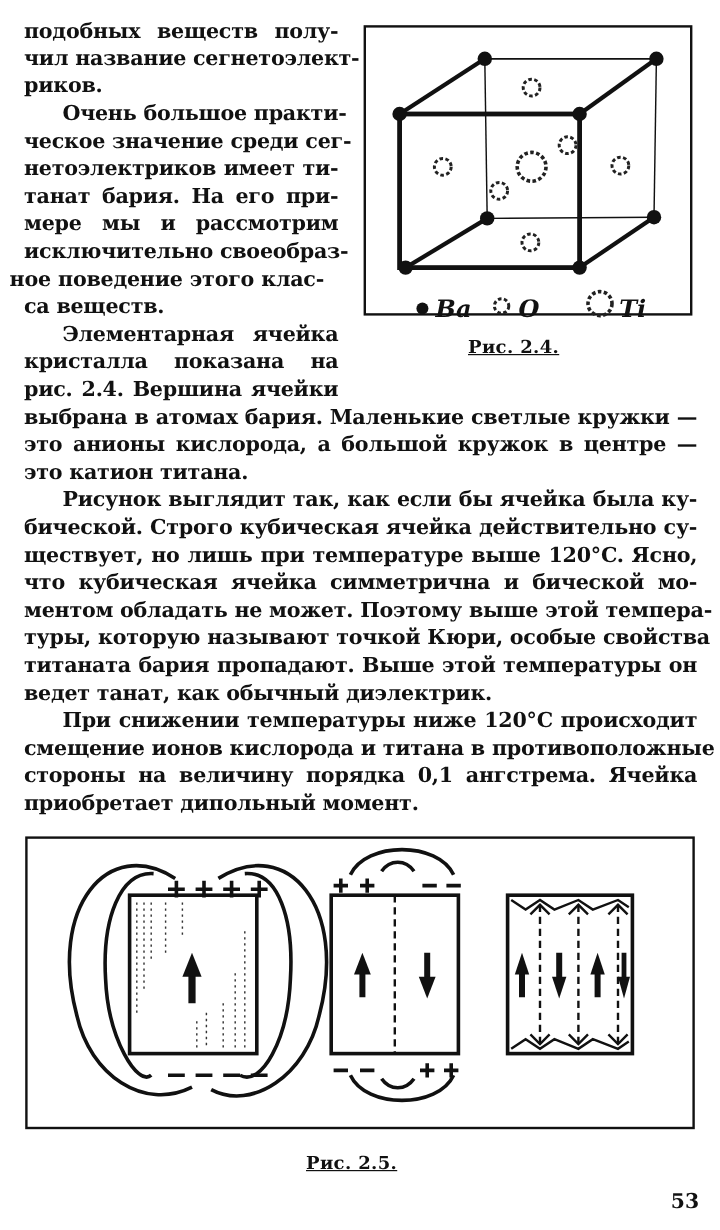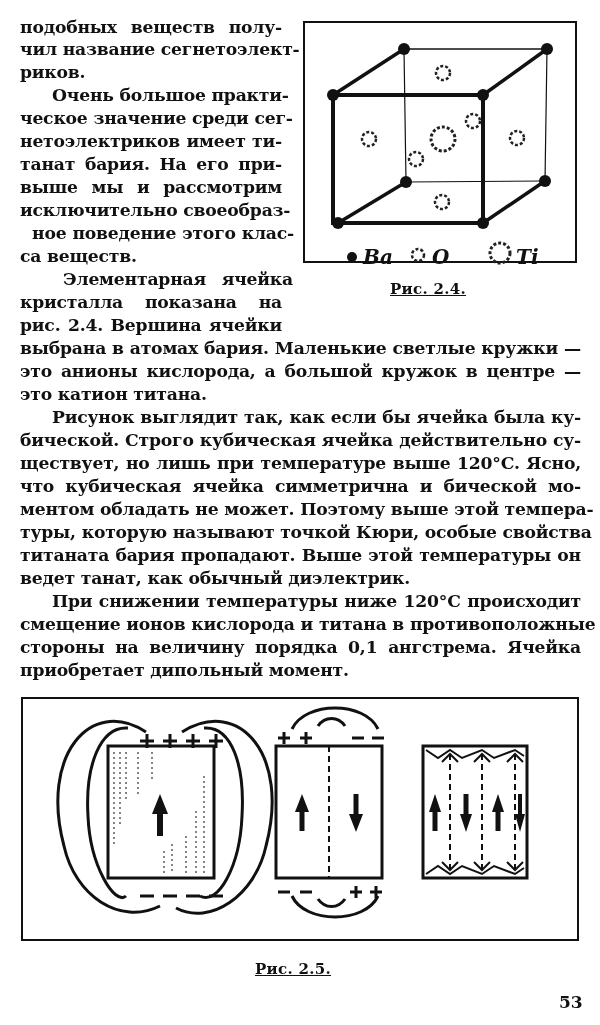--- a/index.html
+++ b/index.html
@@ -41,25 +41,25 @@
 <div class="page">
 
   <div>
     <div class="line just" style="left:20px; top:16px; width:262px;">подобных веществ полу-</div>
     <div class="line just" style="left:20px; top:38px; width:262px;">чил название сегнетоэлект-</div>
     <div class="line" style="left:20px; top:61px;">риков.</div>
     <div class="line just" style="left:52px; top:84px; width:230px;">Очень большое практи-</div>
     <div class="line just" style="left:20px; top:107px; width:262px;">ческое значение среди сег-</div>
     <div class="line just" style="left:20px; top:130px; width:262px;">нетоэлектриков имеет ти-</div>
     <div class="line just" style="left:20px; top:153px; width:262px;">танат бария. На его при-</div>
-    <div class="line just" style="left:20px; top:176px; width:262px;">выше мы и рассмотрим</div>
+    <div class="line just" style="left:20px; top:176px; width:262px;">мере мы и рассмотрим</div>
     <div class="line just" style="left:20px; top:199px; width:262px;">исключительно своеобраз-</div>
-    <div class="line just" style="left:32px; top:222px; width:262px;">ное поведение этого клас-</div>
+    <div class="line just" style="left:8px; top:222px; width:262px;">ное поведение этого клас-</div>
     <div class="line" style="left:20px; top:245px;">са веществ.</div>
-    <div class="line just" style="left:52px; top:268px; width:230px;margin-left:11px;">Элементарная ячейка</div>
+    <div class="line just" style="left:52px; top:268px; width:230px;">Элементарная ячейка</div>
     <div class="line just" style="left:20px; top:291px; width:262px;">кристалла показана на</div>
     <div class="line just" style="left:20px; top:314px; width:262px;">рис. 2.4. Вершина ячейки</div>
   </div>
 
   <div>
     <svg style="position:absolute; left:300px; top:14px;" width="280" height="252" viewBox="0 0 280 252">
       <rect x="4" y="8" width="272" height="240" fill="none" stroke="#111" stroke-width="2"></rect>
 
       <line x1="104" y1="35" x2="247" y2="35" stroke="#111" stroke-width="1.5"></line>
       <line x1="104" y1="35" x2="106" y2="168" stroke="#111" stroke-width="1.2"></line>

